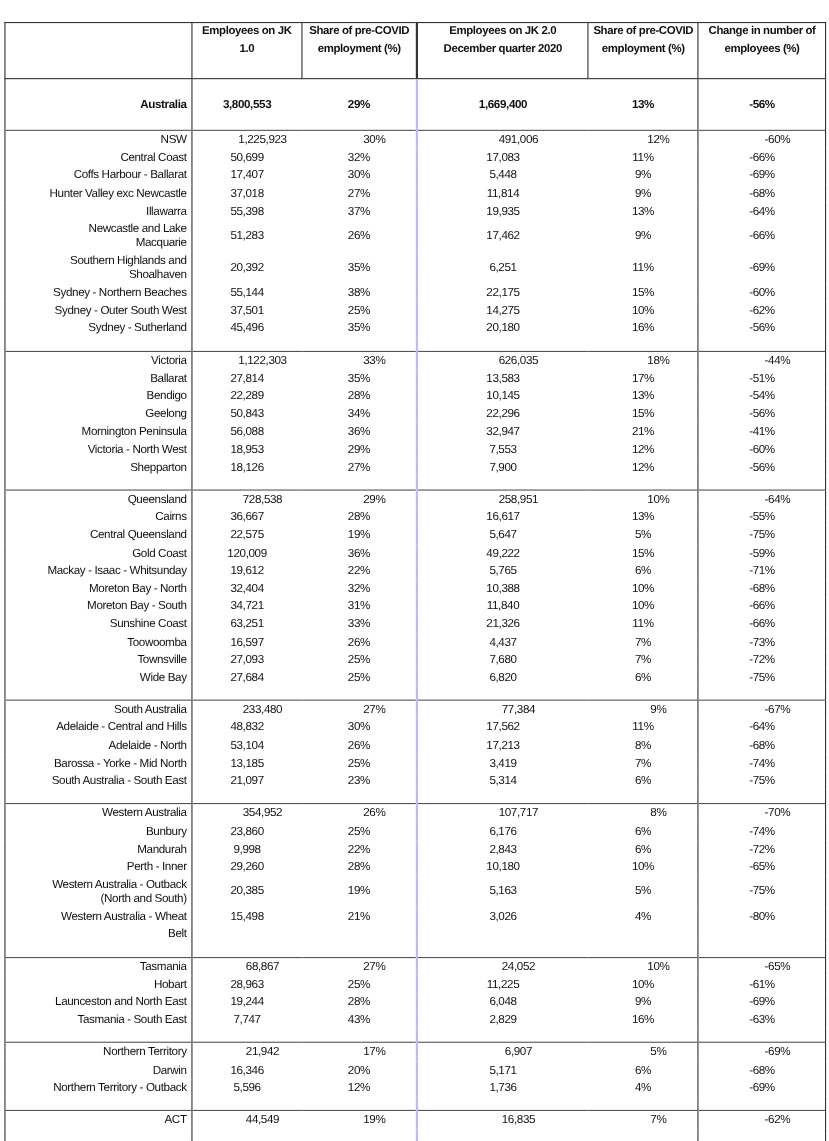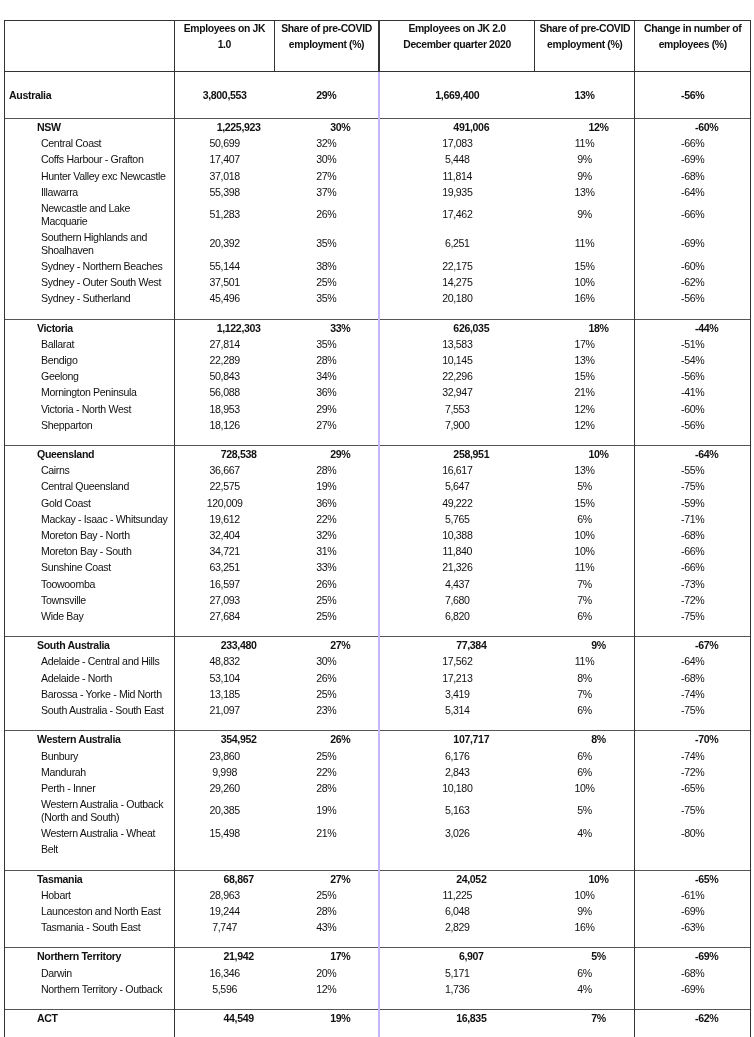--- a/index.html
+++ b/index.html
@@ -28,22 +28,22 @@
     line-height: 12.6px;
     text-align: center;
     vertical-align: middle;
     height: 50px;
     border: 1.3px solid #333;
   }
   .b-left { border-left: 1.3px solid #333; }
   .b-right { border-right: 1.3px solid #333; }
   .b-thick-left { border-left: 2px solid #c4b5fd; }
   td.num { text-align: center; }
-  td.name { text-align: left; }
-  tr.total td { font-weight: bold; padding-left: 32px; }
+  td.name { text-align: right; }
+  tr.total td { font-weight: normal; padding-left: 32px; }
   tr.section-top td { border-top: 1.5px solid #555; }
   tr.spacer td { height: 12px; line-height: 12px; }
   tr.aus td { height: 46px; vertical-align: middle; font-weight: bold; }
   tr.twoline td { line-height: 12.8px; vertical-align: middle; height: 28px; }
   tr.twoline td.name { padding-top: 1px; }
   tr.last td { border-bottom: 1.5px solid #444; }
   tr.row td.name { white-space: normal; padding-left: 36px; }
 </style>
 </head>
 <body>
@@ -86,21 +86,21 @@
       </tr>
       <tr class="row">
         <td class="name b-left">Central Coast</td>
         <td class="num b-left">50,699</td>
         <td class="num">32%</td>
         <td class="num b-thick-left">17,083</td>
         <td class="num">11%</td>
         <td class="num b-left b-right">-66%</td>
       </tr>
       <tr class="row">
-        <td class="name b-left">Coffs Harbour - Grafton</td>
+        <td class="name b-left">Coffs Harbour - Ballarat</td>
         <td class="num b-left">17,407</td>
         <td class="num">30%</td>
         <td class="num b-thick-left">5,448</td>
         <td class="num">9%</td>
         <td class="num b-left b-right">-69%</td>
       </tr>
       <tr class="row">
         <td class="name b-left">Hunter Valley exc Newcastle</td>
         <td class="num b-left">37,018</td>
         <td class="num">27%</td>

